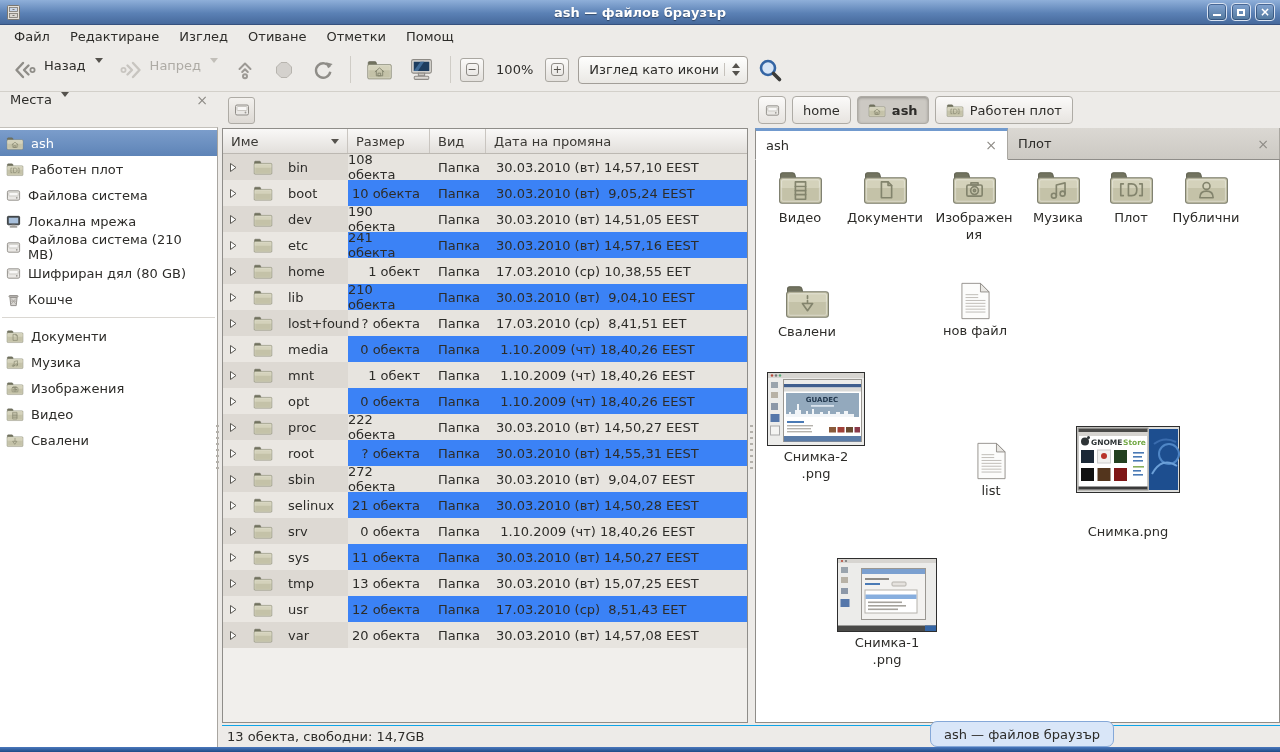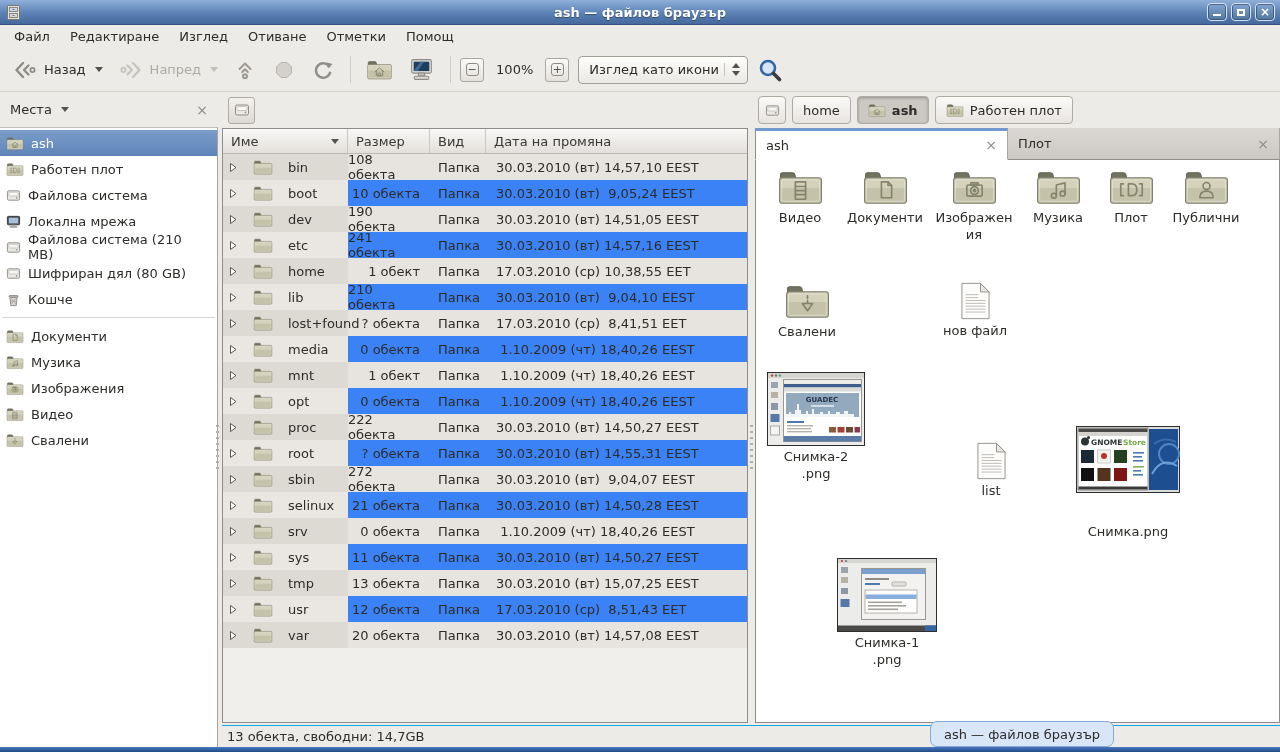--- a/index.html
+++ b/index.html
@@ -19,38 +19,38 @@
     color:#fff;display:flex;align-items:center;justify-content:center;font-size:12px;line-height:1}
   .g-min{width:8px;height:2px;background:#fff;margin-top:6px}
   .g-max{width:8px;height:7px;border:2px solid #fff}
   .g-close{font-weight:bold}
 
   
   .menubar{position:absolute;left:0;top:25px;right:0;height:23px;display:flex;align-items:center;padding-left:4px;background:#edebe8}
   .menu-item{padding:2px 10px}
   .toolbar{position:absolute;left:0;top:48px;right:0;height:44px;background:#edebe8;
     border-bottom:1px solid #d3d0ca;display:flex;align-items:center;gap:3px;padding:0 6px}
-  .tbtn{display:flex;align-items:center;gap:6px;padding:3px 6px;border-radius:4px}
+  .tbtn{display:flex;gap:6px;padding:3px 6px;border-radius:4px}
   .tbtn .dis{color:#aeaba5}
   .tri-down{width:0;height:0;border-left:4px solid transparent;border-right:4px solid transparent;border-top:5px solid #55524d;margin-left:3px}
   .tri-down.dis{border-top-color:#c2bfb9}
   .tsep{width:1px;height:27px;background:#cfccc6;margin:0 6px}
   .zoombtn{width:24px;height:24px;border:1px solid #aaa7a1;border-radius:3px;
     background:linear-gradient(#fbfaf9,#e4e1dd);display:flex;align-items:center;justify-content:center}
   .zoomsq{width:13px;height:13px;border:1px solid #8e8b86;border-radius:3px;display:flex;align-items:center;justify-content:center;font-size:11px;line-height:10px;color:#55524d}
   .zoomlvl{padding:0 9px}
   .combo{height:28px;min-width:170px;border:1px solid #a29e98;border-radius:4px;
     background:linear-gradient(#fefefd,#eae8e4);display:flex;align-items:center;padding:0 7px 0 10px;margin-left:6px}
   .combo .spin{margin-left:auto;border-left:1px solid #c6c2bc;padding-left:7px;display:flex;flex-direction:column;gap:3px;align-items:center}
   .tri-up-s{width:0;height:0;border-left:4px solid transparent;border-right:4px solid transparent;border-bottom:5px solid #55524d}
   .tri-dn-s{width:0;height:0;border-left:4px solid transparent;border-right:4px solid transparent;border-top:5px solid #55524d}
 
   
   .sidebar{position:absolute;left:0;top:92px;width:218px;bottom:5px}
-  .side-header{height:35px;display:flex;align-items:center;gap:6px;padding:0 10px}
+  .side-header{height:35px;display:flex;align-items:flex-start;gap:6px;padding:0 10px}
   .side-header .x{margin-left:auto;color:#8e8b86;font-size:14px}
   .side-list{position:absolute;left:0;right:0;top:35px;bottom:0;background:#fff;
     border-top:1px solid #c3c0ba;border-right:1px solid #a8a5a0;padding-top:2px}
   .side-item{height:26px;display:flex;align-items:center;gap:7px;padding:0 6px}
   .side-item.selected{background:linear-gradient(#7b9dcb,#5e84b7);color:#fff}
   .side-sep{height:1px;background:#dad7d2;margin:5px 2px}
   .vgrip{position:absolute;width:3px;height:46px;background:repeating-linear-gradient(#b3b0aa 0 2px,transparent 2px 6px)}
 
   
   .minibar{position:absolute;left:222px;top:92px;width:526px;height:36px;display:flex;align-items:center;padding-left:6px}

